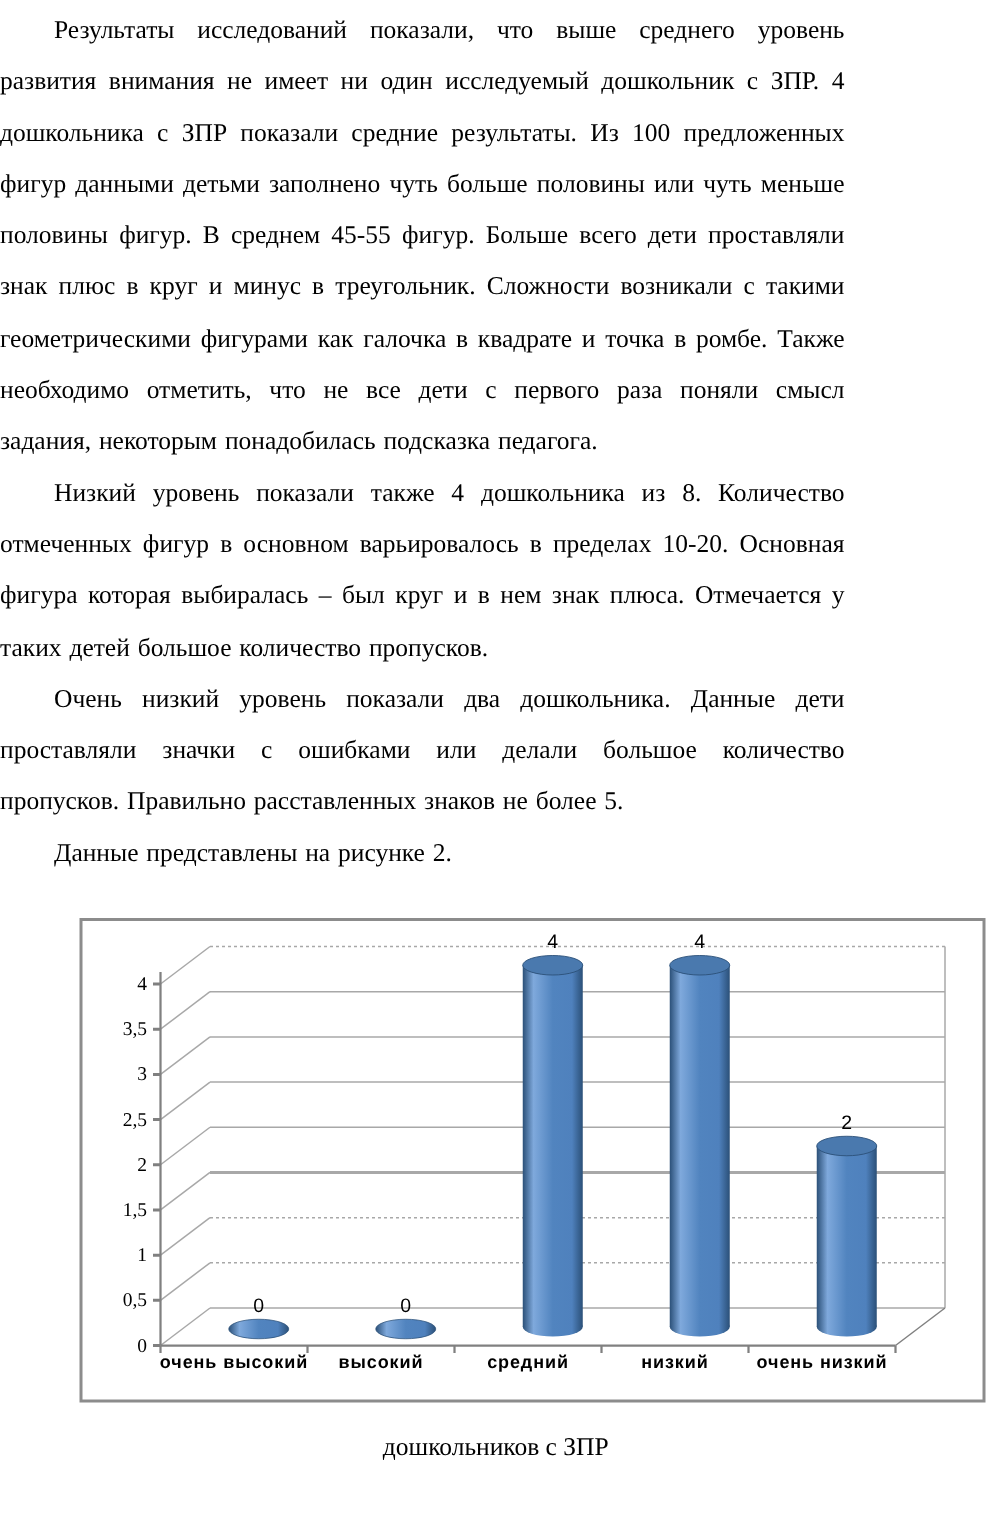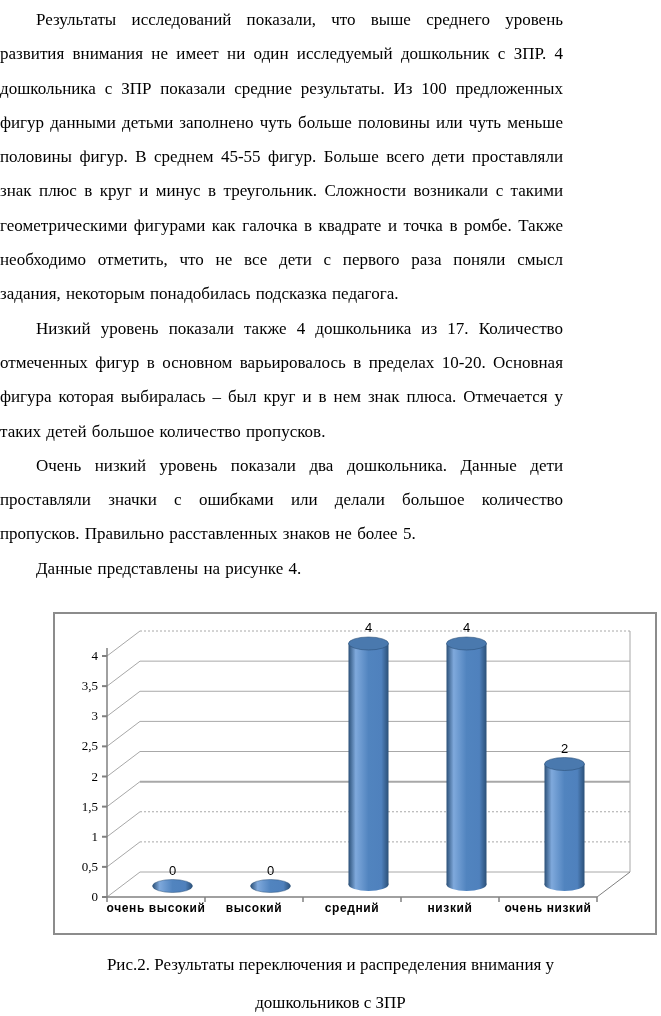--- a/index.html
+++ b/index.html
@@ -65,23 +65,23 @@
   }
   .caption div { margin: 0; }
 </style>
 </head>
 <body>
 
 <div class="page">
 
   <div class="text-block">
     <p class="body-par">Результаты исследований показали, что выше среднего уровень развития внимания не имеет ни один исследуемый дошкольник с ЗПР. 4 дошкольника с ЗПР показали средние результаты. Из 100 предложенных фигур данными детьми заполнено чуть больше половины или чуть меньше половины фигур. В среднем 45-55 фигур. Больше всего дети проставляли знак плюс в круг и минус в треугольник. Сложности возникали с такими геометрическими фигурами как галочка в квадрате и точка в ромбе. Также необходимо отметить, что не все дети с первого раза поняли смысл задания, некоторым понадобилась подсказка педагога.</p>
-    <p class="body-par">Низкий уровень показали также 4 дошкольника из 17. Количество отмеченных фигур в основном варьировалось в пределах 10-20. Основная фигура которая выбиралась – был круг и в нем знак плюса. Отмечается у таких детей большое количество пропусков.</p>
+    <p class="body-par">Низкий уровень показали также 4 дошкольника из 8. Количество отмеченных фигур в основном варьировалось в пределах 10-20. Основная фигура которая выбиралась – был круг и в нем знак плюса. Отмечается у таких детей большое количество пропусков.</p>
     <p class="body-par">Очень низкий уровень показали два дошкольника. Данные дети проставляли значки с ошибками или делали большое количество пропусков. Правильно расставленных знаков не более 5.</p>
-    <p class="body-par">Данные представлены на рисунке 4.</p>
+    <p class="body-par">Данные представлены на рисунке 2.</p>
   </div>
 
   <div class="chart-frame">
     <svg id="chart-svg" width="600" height="319" viewBox="0 0 600 319" xmlns="http://www.w3.org/2000/svg">
         <defs>
           <linearGradient id="cylGrad" x1="0" y1="0" x2="1" y2="0">
             <stop offset="0%" stop-color="#2b5078"></stop>
             <stop offset="18%" stop-color="#7fa9dc"></stop>
             <stop offset="50%" stop-color="#5184bf"></stop>
             <stop offset="82%" stop-color="#4f81bd"></stop>
@@ -170,17 +170,16 @@
           <text x="297" y="298" text-anchor="middle" class="clab">средний</text>
           <text x="411.5" y="18" text-anchor="middle" class="dlab">4</text>
           <text x="395" y="298" text-anchor="middle" class="clab">низкий</text>
           <text x="509.5" y="138.5" text-anchor="middle" class="dlab">2</text>
           <text x="493" y="298" text-anchor="middle" class="clab">очень низкий</text>
         </g>
       </svg>
   </div>
 
   <div class="caption">
-    <div>Рис.2. Результаты переключения и распределения внимания у</div>
     <div>дошкольников с ЗПР</div>
   </div>
 
 </div>
 
 </body></html>

